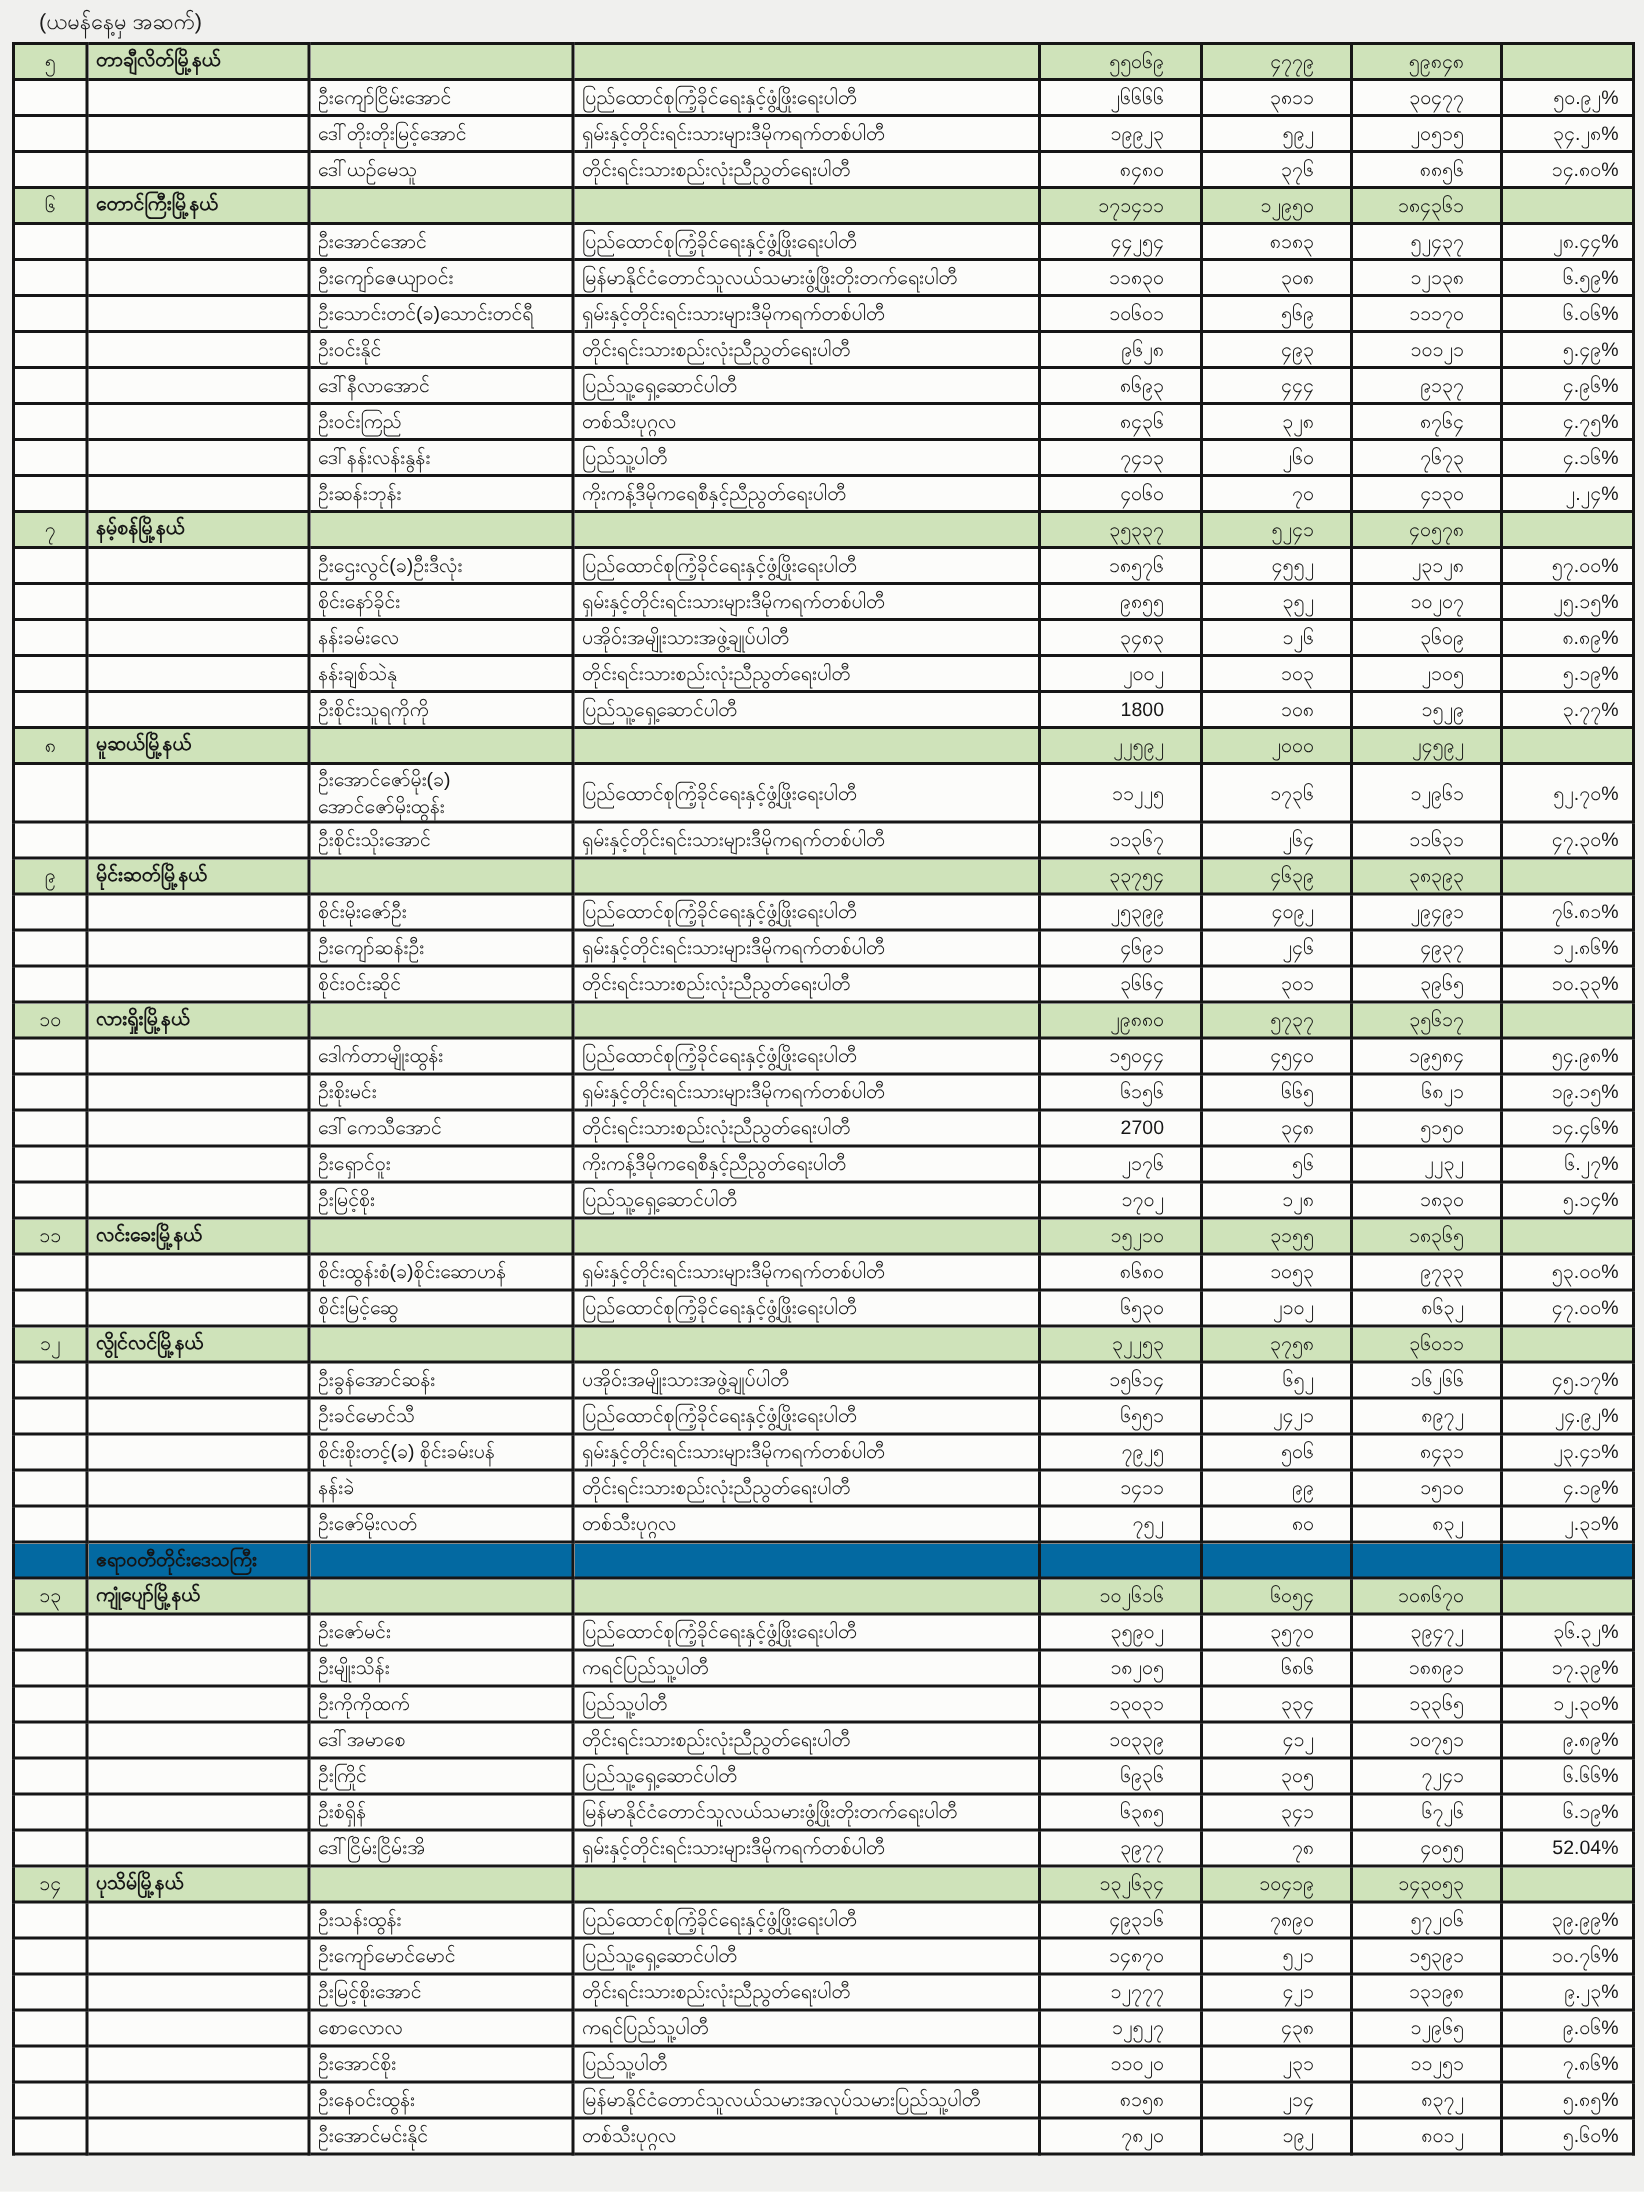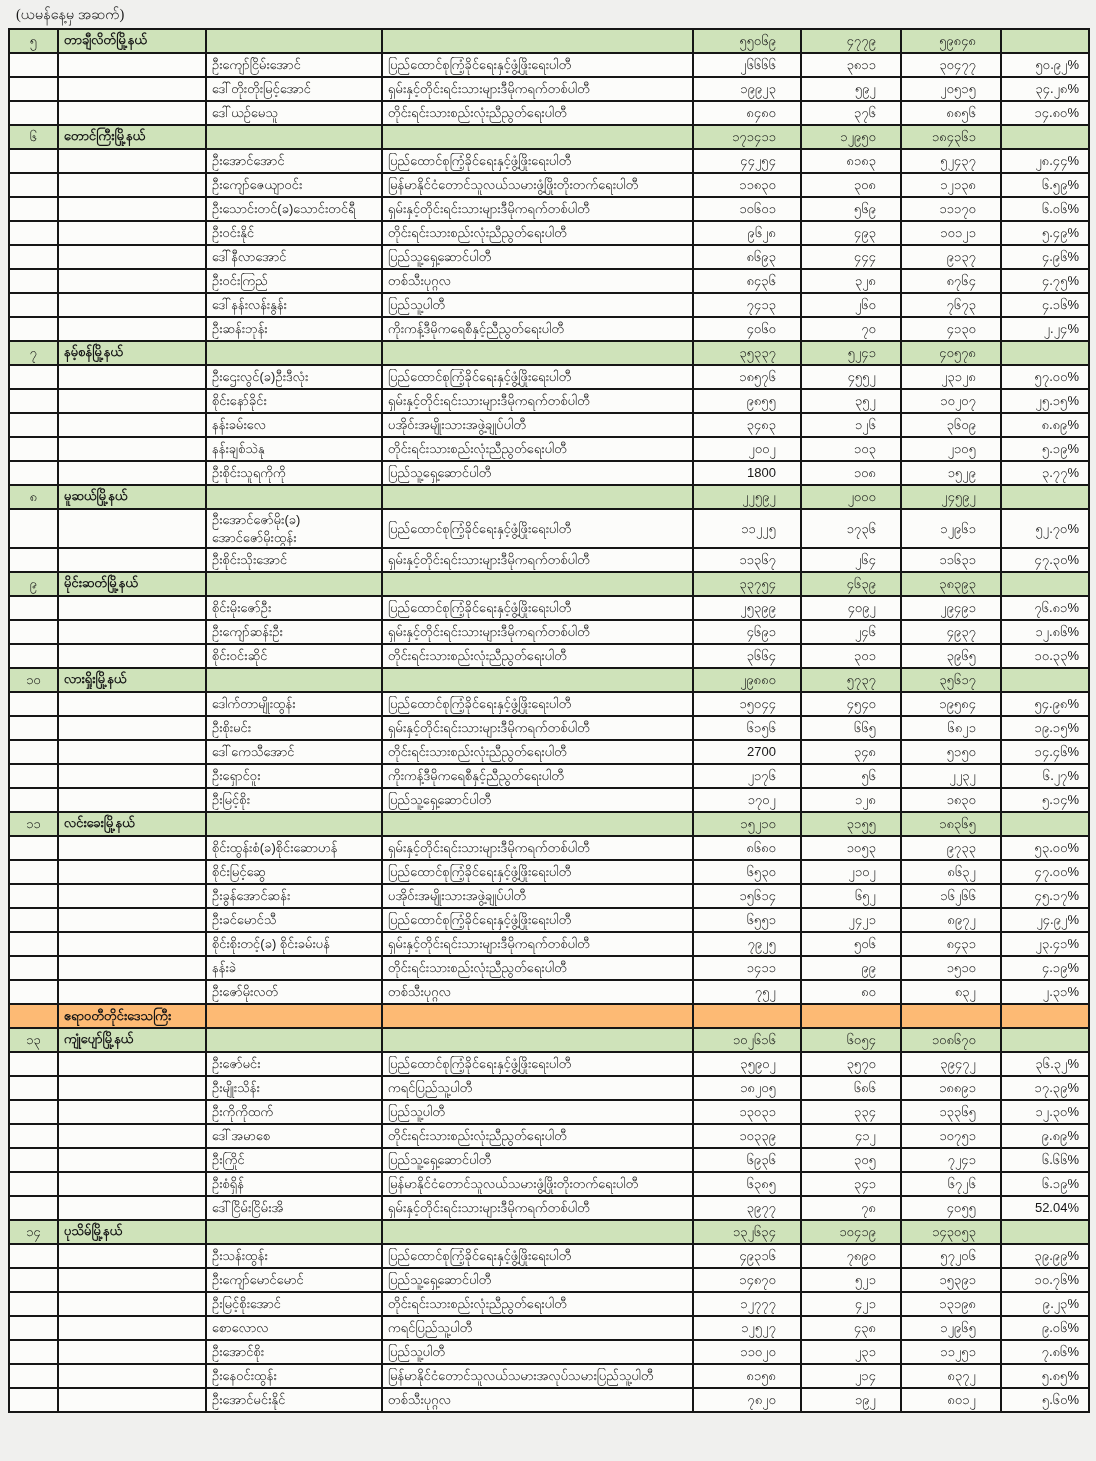--- a/index.html
+++ b/index.html
@@ -4,22 +4,22 @@
 <style>
   html,body{margin:0;padding:0;}
   body{
     width:1096px;height:1461px;
     background:#f0f0ee;
     font-family:"Liberation Sans", sans-serif;
     color:#161616;
     position:relative;
   }
   .page-title{
-    position:absolute;top:5px;left:16px;
-    font-size:14.5px;color:#1c1c1c;font-family:Liberation Serif, serif;
+    position:absolute;top:5px;left:26px;
+    font-size:14.5px;color:#1c1c1c;
   }
   table.results{
     position:absolute;top:28px;left:8px;
     width:1080px;
     border-collapse:collapse;table-layout:fixed;
     background:#fcfcfa;
   }
   td{
     border:2px solid #161616;
     font-size:13px;
@@ -27,25 +27,25 @@
     padding:1px 5px;
     height:20px;
     background:#fcfcfa;
     overflow:hidden;
     white-space:nowrap;
     vertical-align:middle;
   }
   .no-col{text-align:center;}
   tr.township-header td{background:#cfe3ba;}
   .township-name{font-weight:bold;font-family:Liberation Mono, monospace;}
-  tr.region-header td{background:#fdba74;}
+  tr.region-header td{background:#0369a1;}
   .region-name{font-weight:bold;}
   .num{text-align:right;padding-right:24px;}
   .pct{text-align:right;padding-right:9px;margin-top:12px;}
-  td.name-cell{white-space:pre-line;border-radius:11px;}
+  td.name-cell{white-space:pre-line;}
   td.party-cell{white-space:nowrap;margin-top:12px;}
 </style>
 </head>
 <body>
 
 <div class="page-title">(ယမန်နေ့မှ အဆက်)</div>
 
 <table class="results">
   <colgroup>
     <col style="width:49px">
@@ -402,20 +402,30 @@
       <tr class="candidate">
         <td class="no-col"></td>
         <td></td>
         <td class="name-cell">စိုင်းမြင့်ဆွေ</td>
         <td class="party-cell">ပြည်ထောင်စုကြံ့ခိုင်ရေးနှင့်ဖွံ့ဖြိုးရေးပါတီ</td>
         <td class="num">၆၅၃၀</td>
         <td class="num">၂၁၀၂</td>
         <td class="num">၈၆၃၂</td>
         <td class="pct">၄၇.၀၀%</td>
       </tr>
+      <tr class="township-header">
+        <td class="no-col">၁၂</td>
+        <td class="township-name">လွိုင်လင်မြို့နယ်</td>
+        <td></td>
+        <td></td>
+        <td class="num">၃၂၂၅၃</td>
+        <td class="num">၃၇၅၈</td>
+        <td class="num">၃၆၀၁၁</td>
+        <td class="pct"></td>
+      </tr>
       <tr class="candidate">
         <td class="no-col"></td>
         <td></td>
         <td class="name-cell">ဦးခွန်အောင်ဆန်း</td>
         <td class="party-cell">ပအိုဝ်းအမျိုးသားအဖွဲ့ချုပ်ပါတီ</td>
         <td class="num">၁၅၆၁၄</td>
         <td class="num">၆၅၂</td>
         <td class="num">၁၆၂၆၆</td>
         <td class="pct">၄၅.၁၇%</td>
       </tr>

